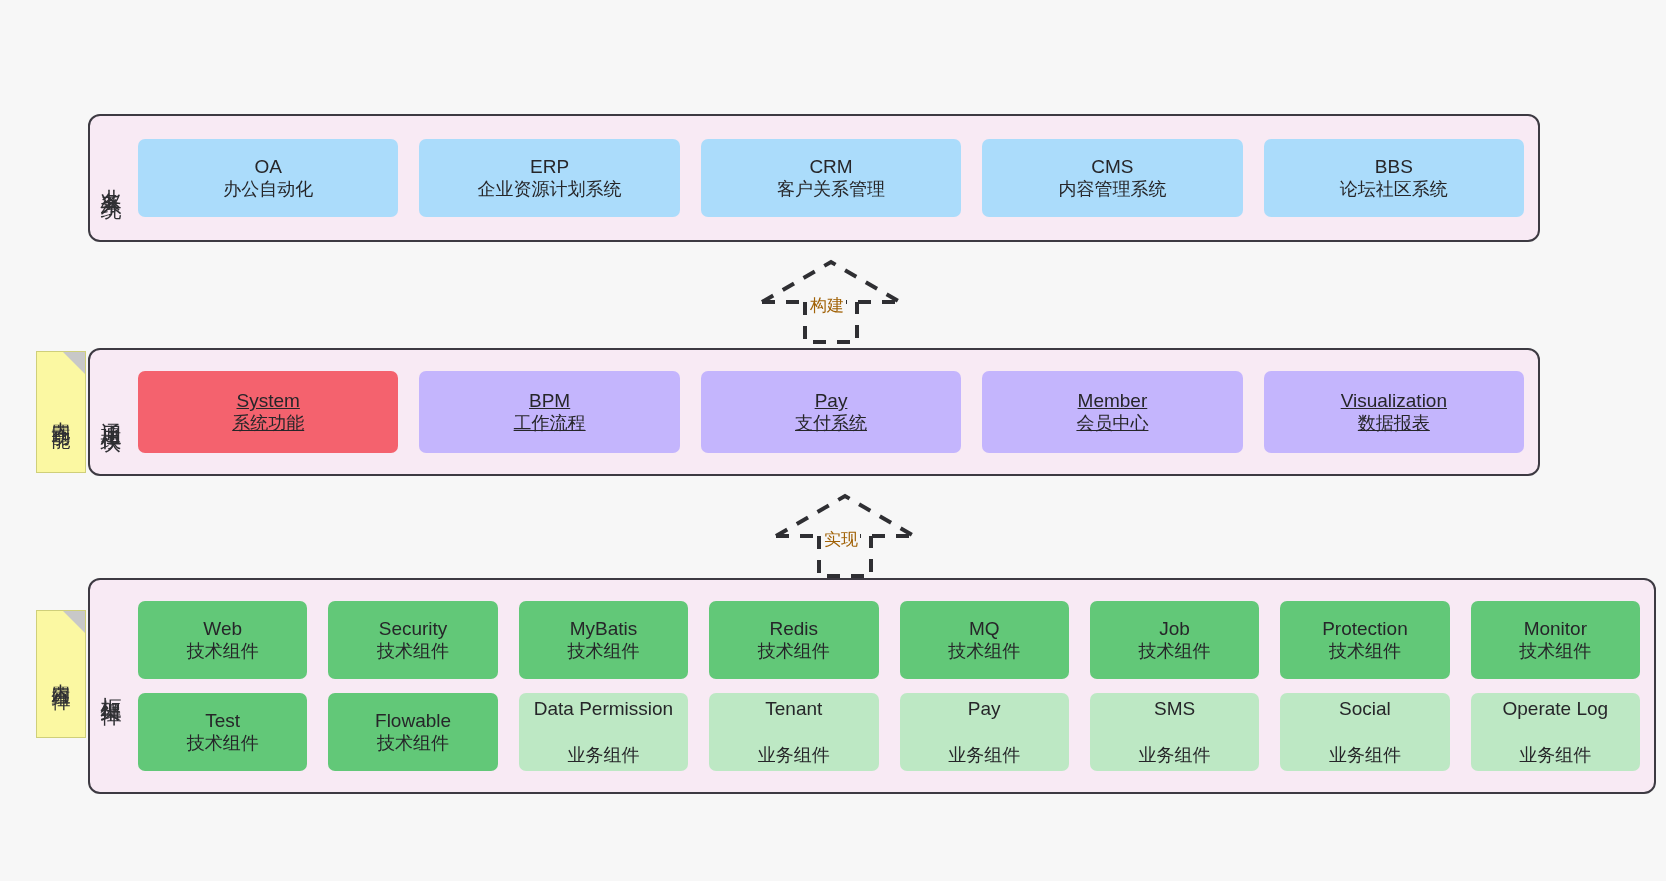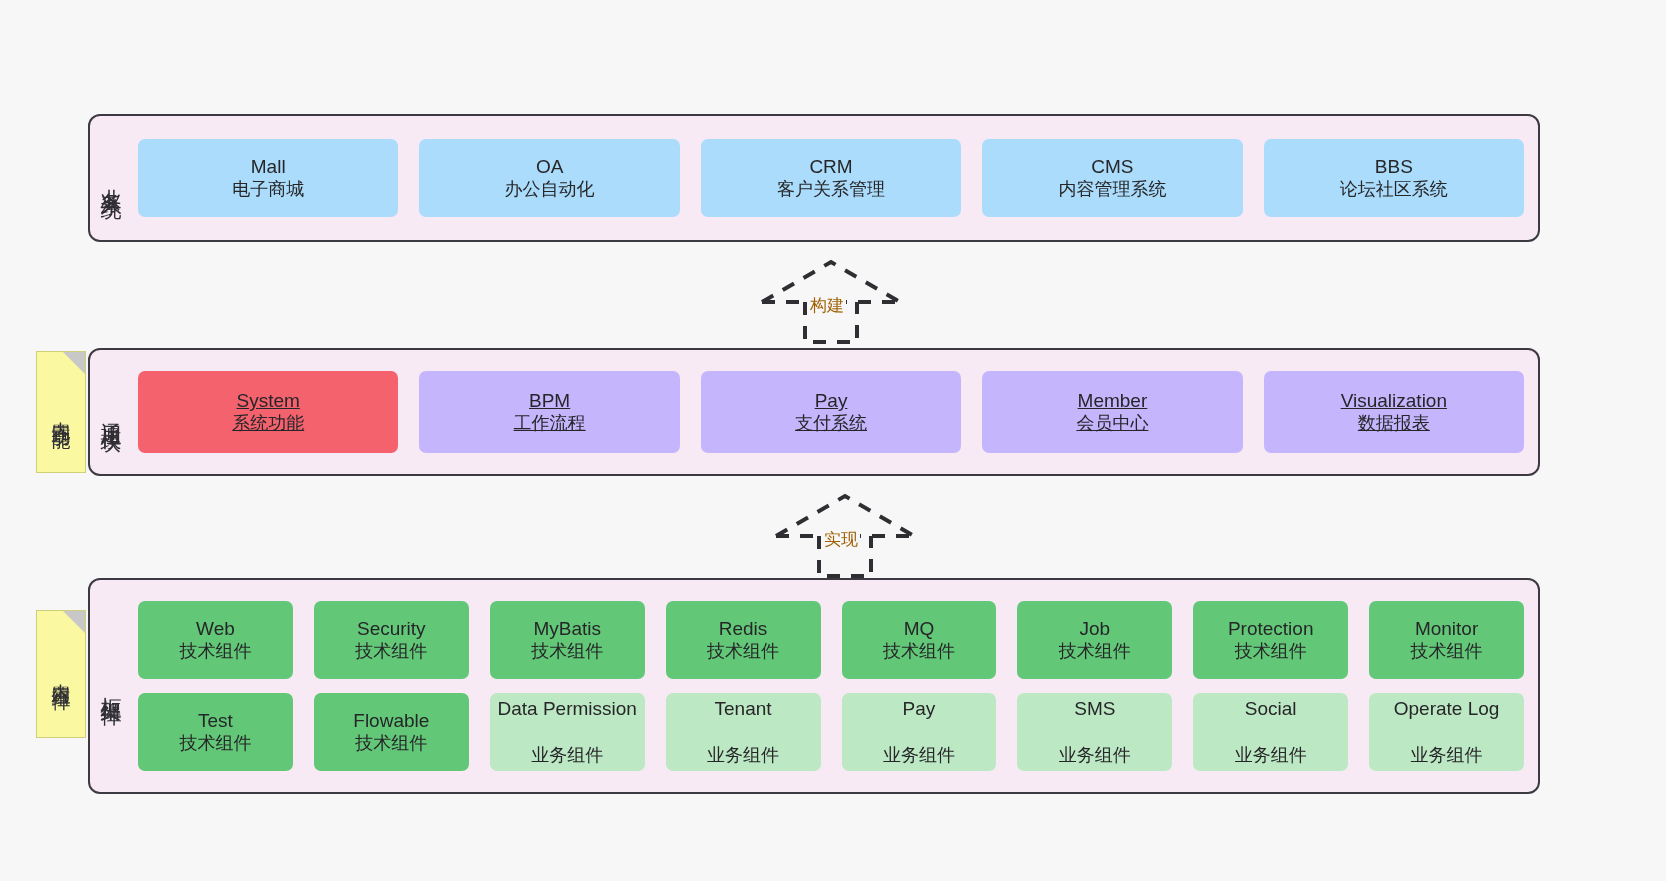--- a/index.html
+++ b/index.html
@@ -76,21 +76,21 @@
   
   .c-blue       { background: #abdcfb; }
   .c-red        { background: #f4626e; }
   .c-pink       { background: #c4b5fd; }
   .c-green      { background: #62c878; }
   .c-lightgreen { background: #bde8c4; gap: 24px; }
 
   
   #layer-business { left: 88px;  top: 114px; width: 1452px; height: 128px; }
   #layer-modules  { left: 88px;  top: 348px; width: 1452px; height: 128px; }
-  #layer-framework{ left: 88px;  top: 578px; width: 1452px; height: 216px; }
+  #layer-framework{ left: 88px;  top: 578px; width: 1568px; height: 216px; }
 
   
   .note {
     position: absolute;
     width: 50px;
     background: #fbf8a2;
     border: 1px solid #cfcf7a;
     display: flex;
     align-items: center;
     justify-content: center;
@@ -133,26 +133,26 @@
 </head>
 <body>
 
 <div id="canvas">
 
   <div class="layer layer-biz" id="layer-business">
     <div class="layer-title">业务系统</div>
     <div class="layer-body">
       <div class="row">
         <div class="cell c-blue">
-          <span class="en">Mall</span>
-          <span class="cn">电子商城</span>
-        </div>
-        <div class="cell c-blue">
           <span class="en">OA</span>
           <span class="cn">办公自动化</span>
+        </div>
+        <div class="cell c-blue">
+          <span class="en">ERP</span>
+          <span class="cn">企业资源计划系统</span>
         </div>
         <div class="cell c-blue">
           <span class="en">CRM</span>
           <span class="cn">客户关系管理</span>
         </div>
         <div class="cell c-blue">
           <span class="en">CMS</span>
           <span class="cn">内容管理系统</span>
         </div>
         <div class="cell c-blue">

